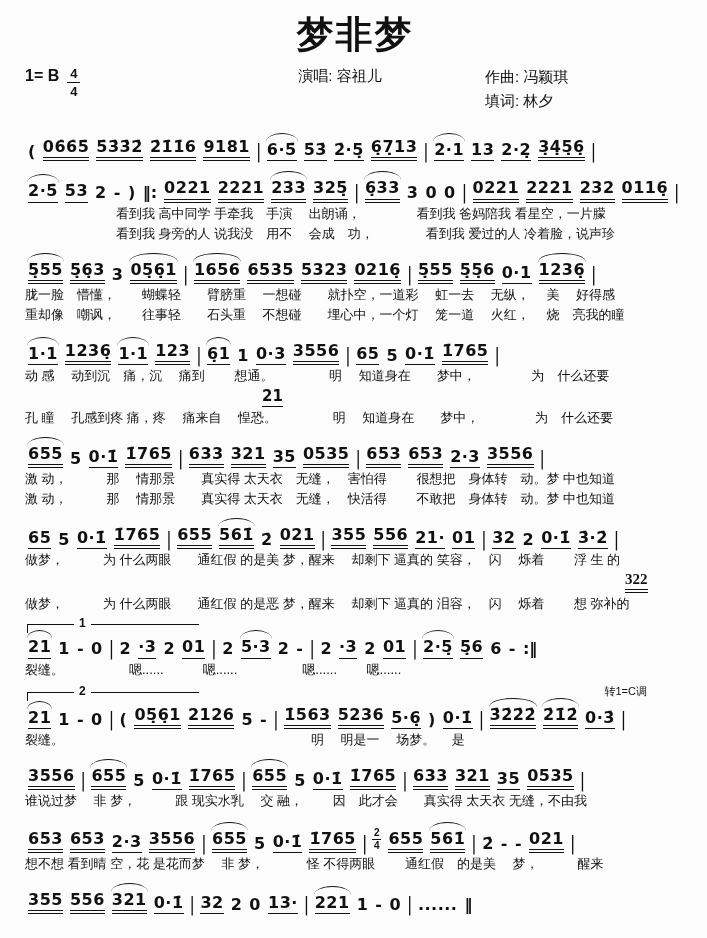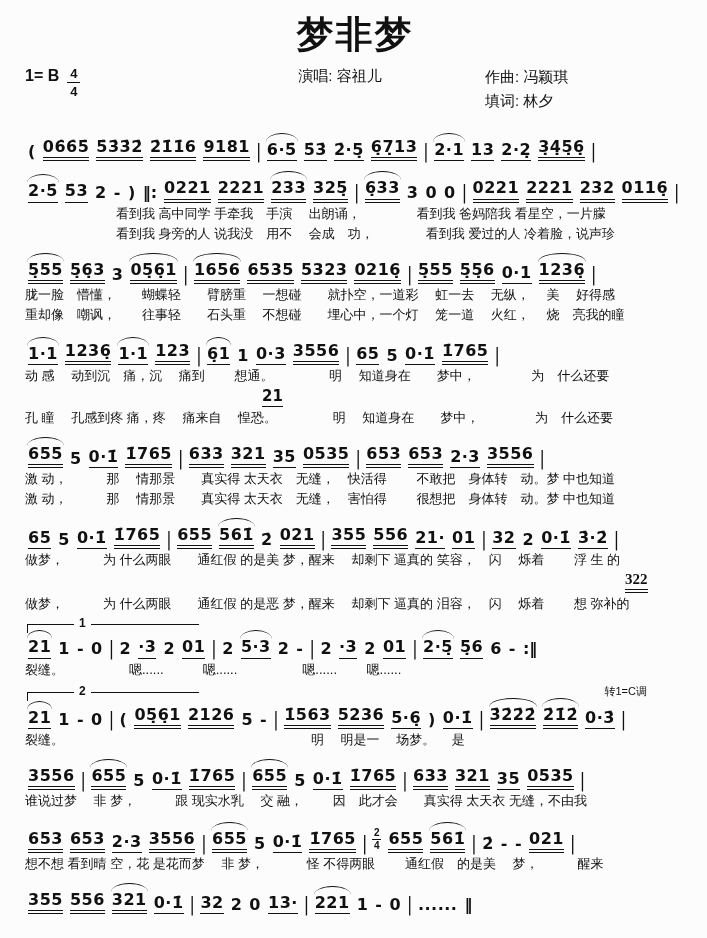--- a/index.html
+++ b/index.html
@@ -176,22 +176,22 @@
           <span class="tok u2">321</span>
           <span class="tok u1">35</span>
           <span class="tok u2">0535</span>
           <span class="tok bar">|</span>
           <span class="tok u2">653</span>
           <span class="tok u2">653</span>
           <span class="tok u1">2·3</span>
           <span class="tok u2">3556</span>
           <span class="tok bar">|</span>
         </div>
+        <div class="lyr">激 动，　　　那　 情那景　　真实得 太天衣　无缝，　害怕得　　 很想把　身体转　动。梦 中也知道</div>
         <div class="lyr">激 动，　　　那　 情那景　　真实得 太天衣　无缝，　快活得　　 不敢把　身体转　动。梦 中也知道</div>
-        <div class="lyr">激 动，　　　那　 情那景　　真实得 太天衣　无缝，　害怕得　　 很想把　身体转　动。梦 中也知道</div>
       </div>
       <div class="system">
         <div class="notes">
           <span class="tok u1">65</span>
           <span class="tok">5</span>
           <span class="tok u1">0·1̇</span>
           <span class="tok u2">1̇765</span>
           <span class="tok bar">|</span>
           <span class="tok u2">655</span>
           <span class="tok u2 arc">561̇</span>

